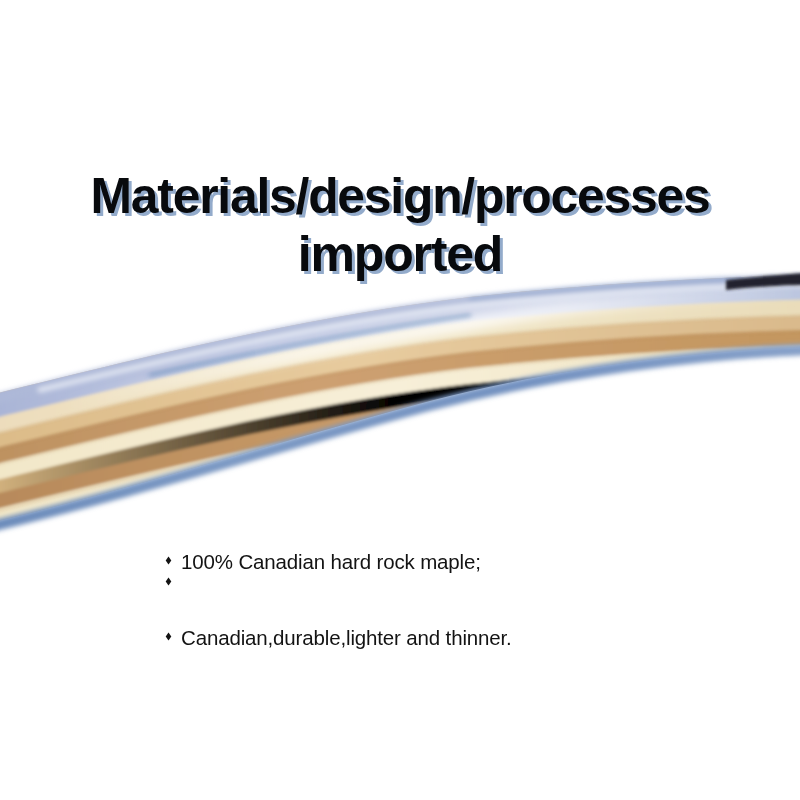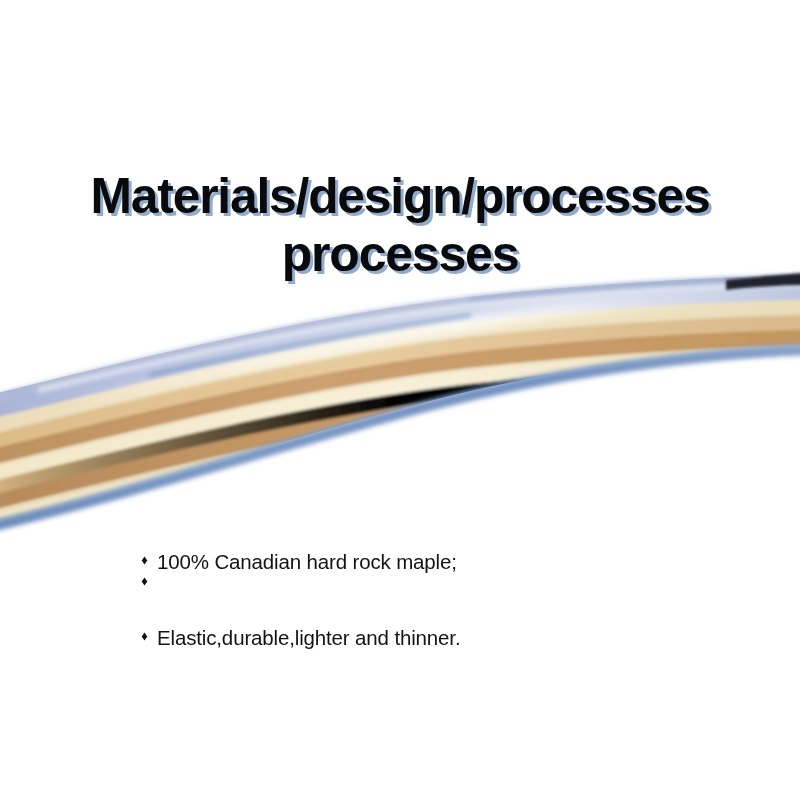--- a/index.html
+++ b/index.html
@@ -51,21 +51,21 @@
   }
   .blade-photo svg {
     display: block;
     width: 800px;
     height: 300px;
   }
 
   
   .features {
     position: absolute;
-    left: 140px;
+    left: 164px;
     top: 543px;
     width: 600px;
     margin: 0;
     padding: 0;
     list-style: none;
   }
   .feature-item {
     display: flex;
     align-items: baseline;
     height: 38px;
@@ -86,21 +86,21 @@
   .bullet-diamond svg { display: block; }
   .feature-text { white-space: nowrap; }
 </style>
 </head>
 <body>
 
 <div class="page">
 
   <h1 class="headline">
     <span class="line line-1">Materials/design/processes</span>
-    <span class="line line-2">processes</span>
+    <span class="line line-2">imported</span>
   </h1>
 
   <div class="blade-photo">
     <svg viewBox="0 0 800 300" preserveAspectRatio="none" aria-hidden="true">
       <defs>
 
         <filter id="softBlur" x="-10%" y="-20%" width="120%" height="140%">
           <feGaussianBlur stdDeviation="1.6"></feGaussianBlur>
         </filter>
         <filter id="edgeBlur" x="-10%" y="-30%" width="120%" height="160%">
@@ -246,17 +246,17 @@
           <path d="M5 0.6 L8.1 5 L5 9.4 L1.9 5 Z" fill="#131313"></path>
         </svg>
       </span>
     </li>
     <li class="feature-item">
       <span class="bullet-diamond">
         <svg width="9" height="9" viewBox="0 0 10 10" aria-hidden="true">
           <path d="M5 0.6 L8.1 5 L5 9.4 L1.9 5 Z" fill="#131313"></path>
         </svg>
       </span>
-      <span class="feature-text">Elastic,durable,lighter and thinner.</span>
+      <span class="feature-text">Canadian,durable,lighter and thinner.</span>
     </li>
   </ul>
 
 </div>
 
 </body></html>

